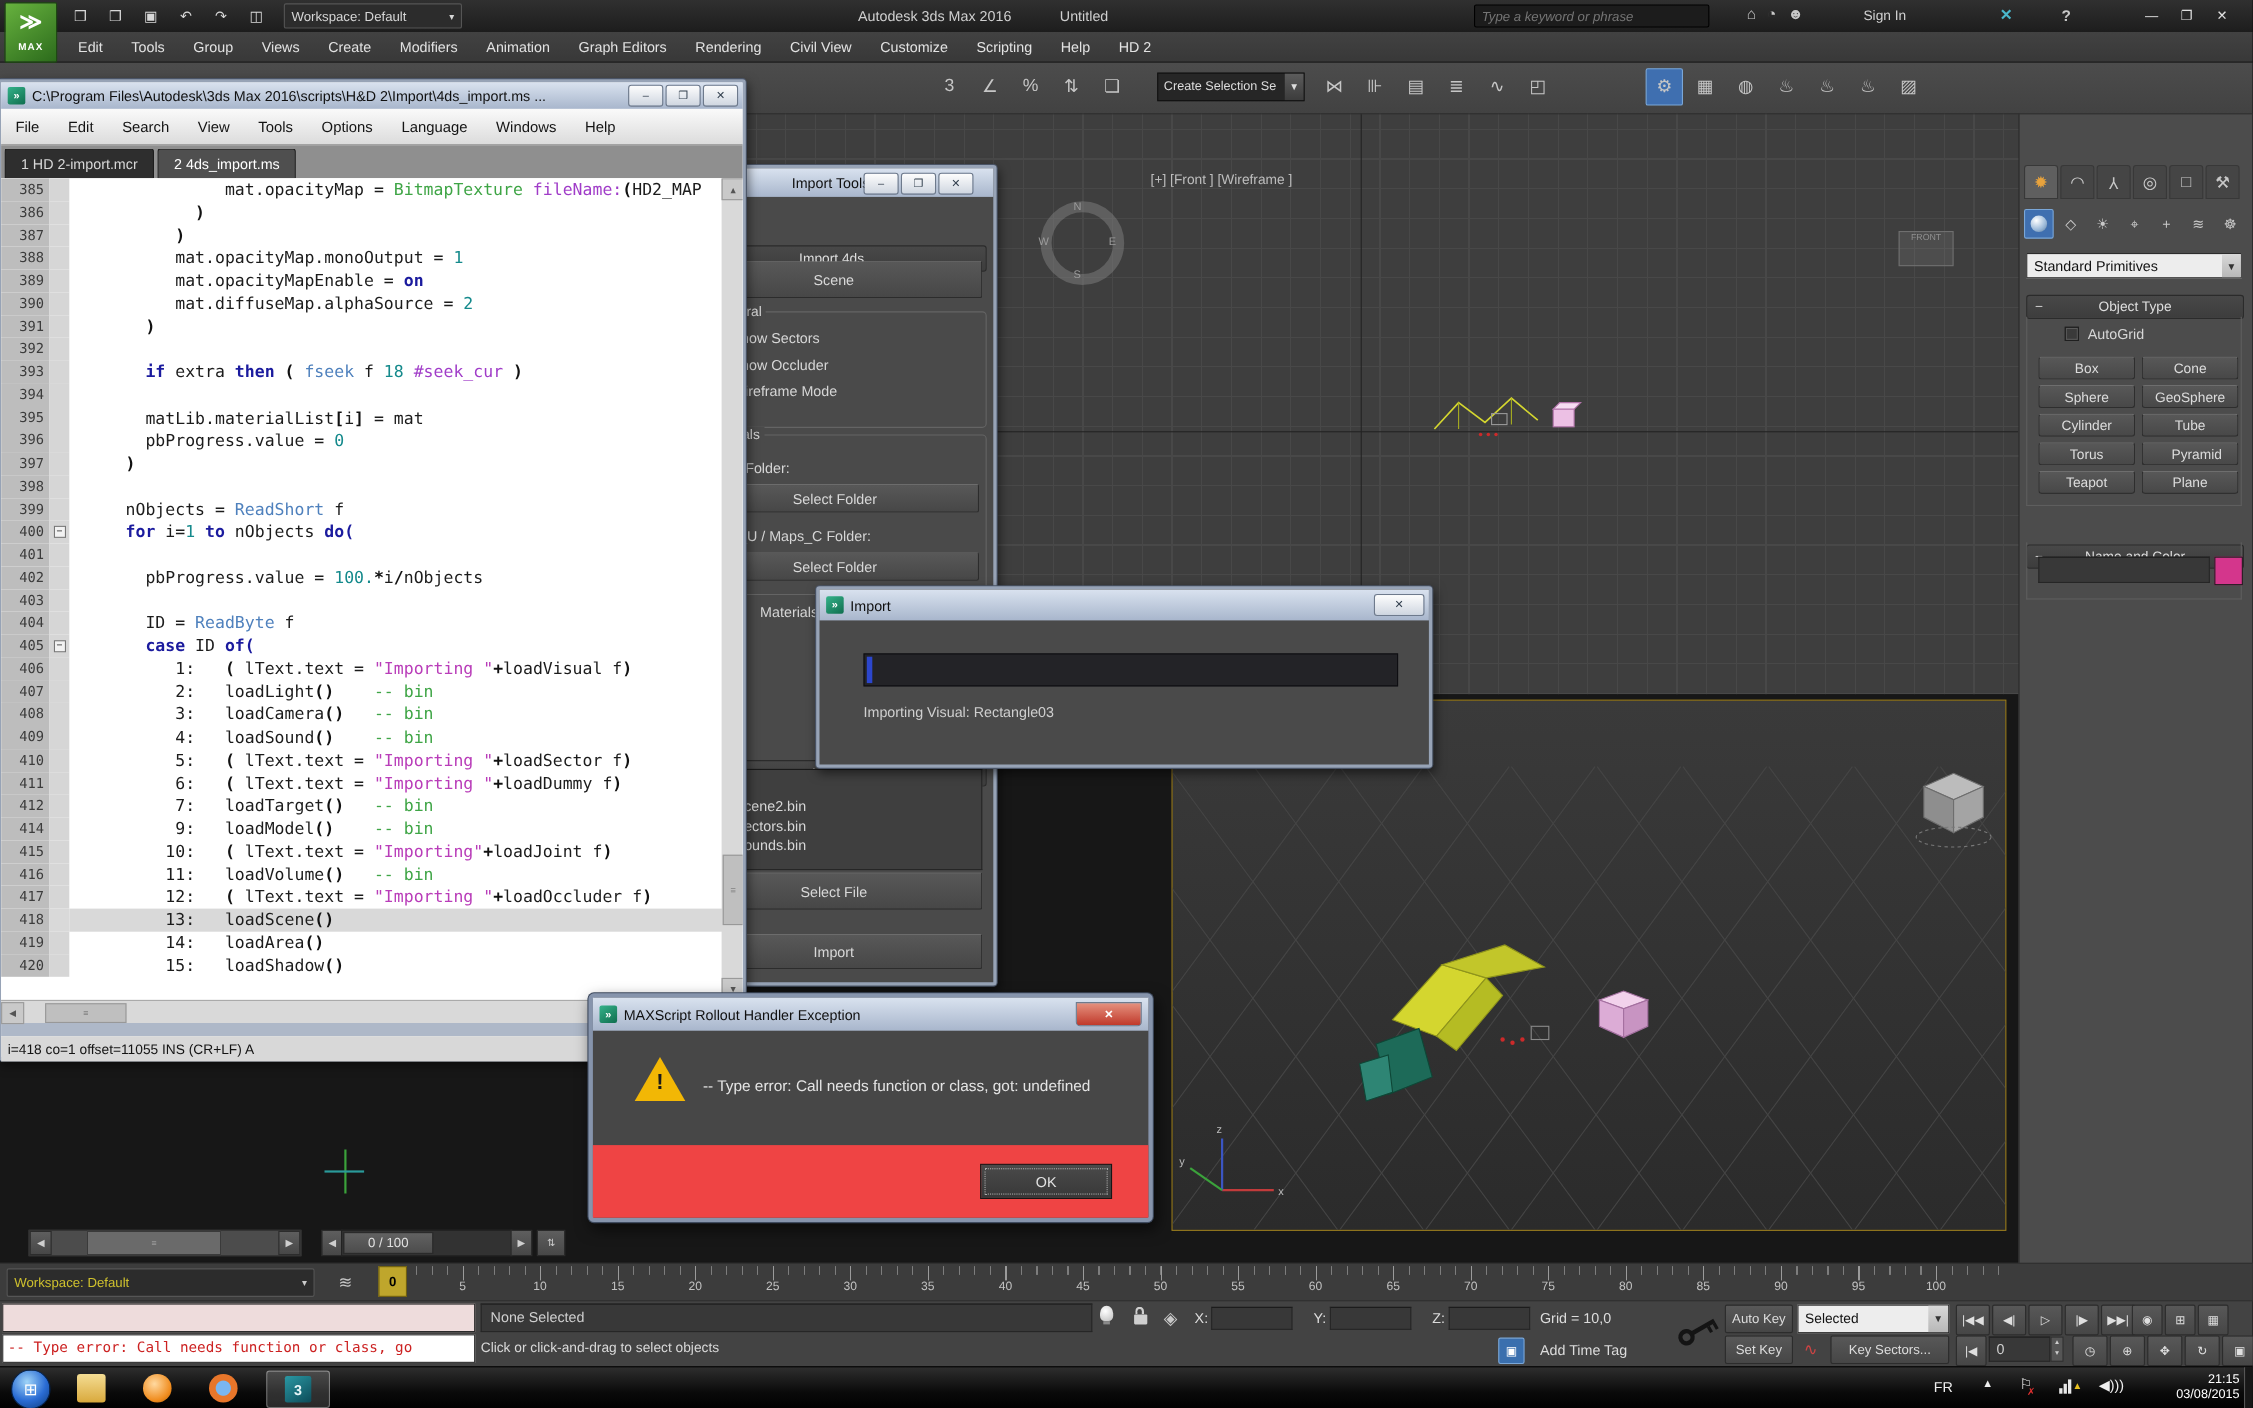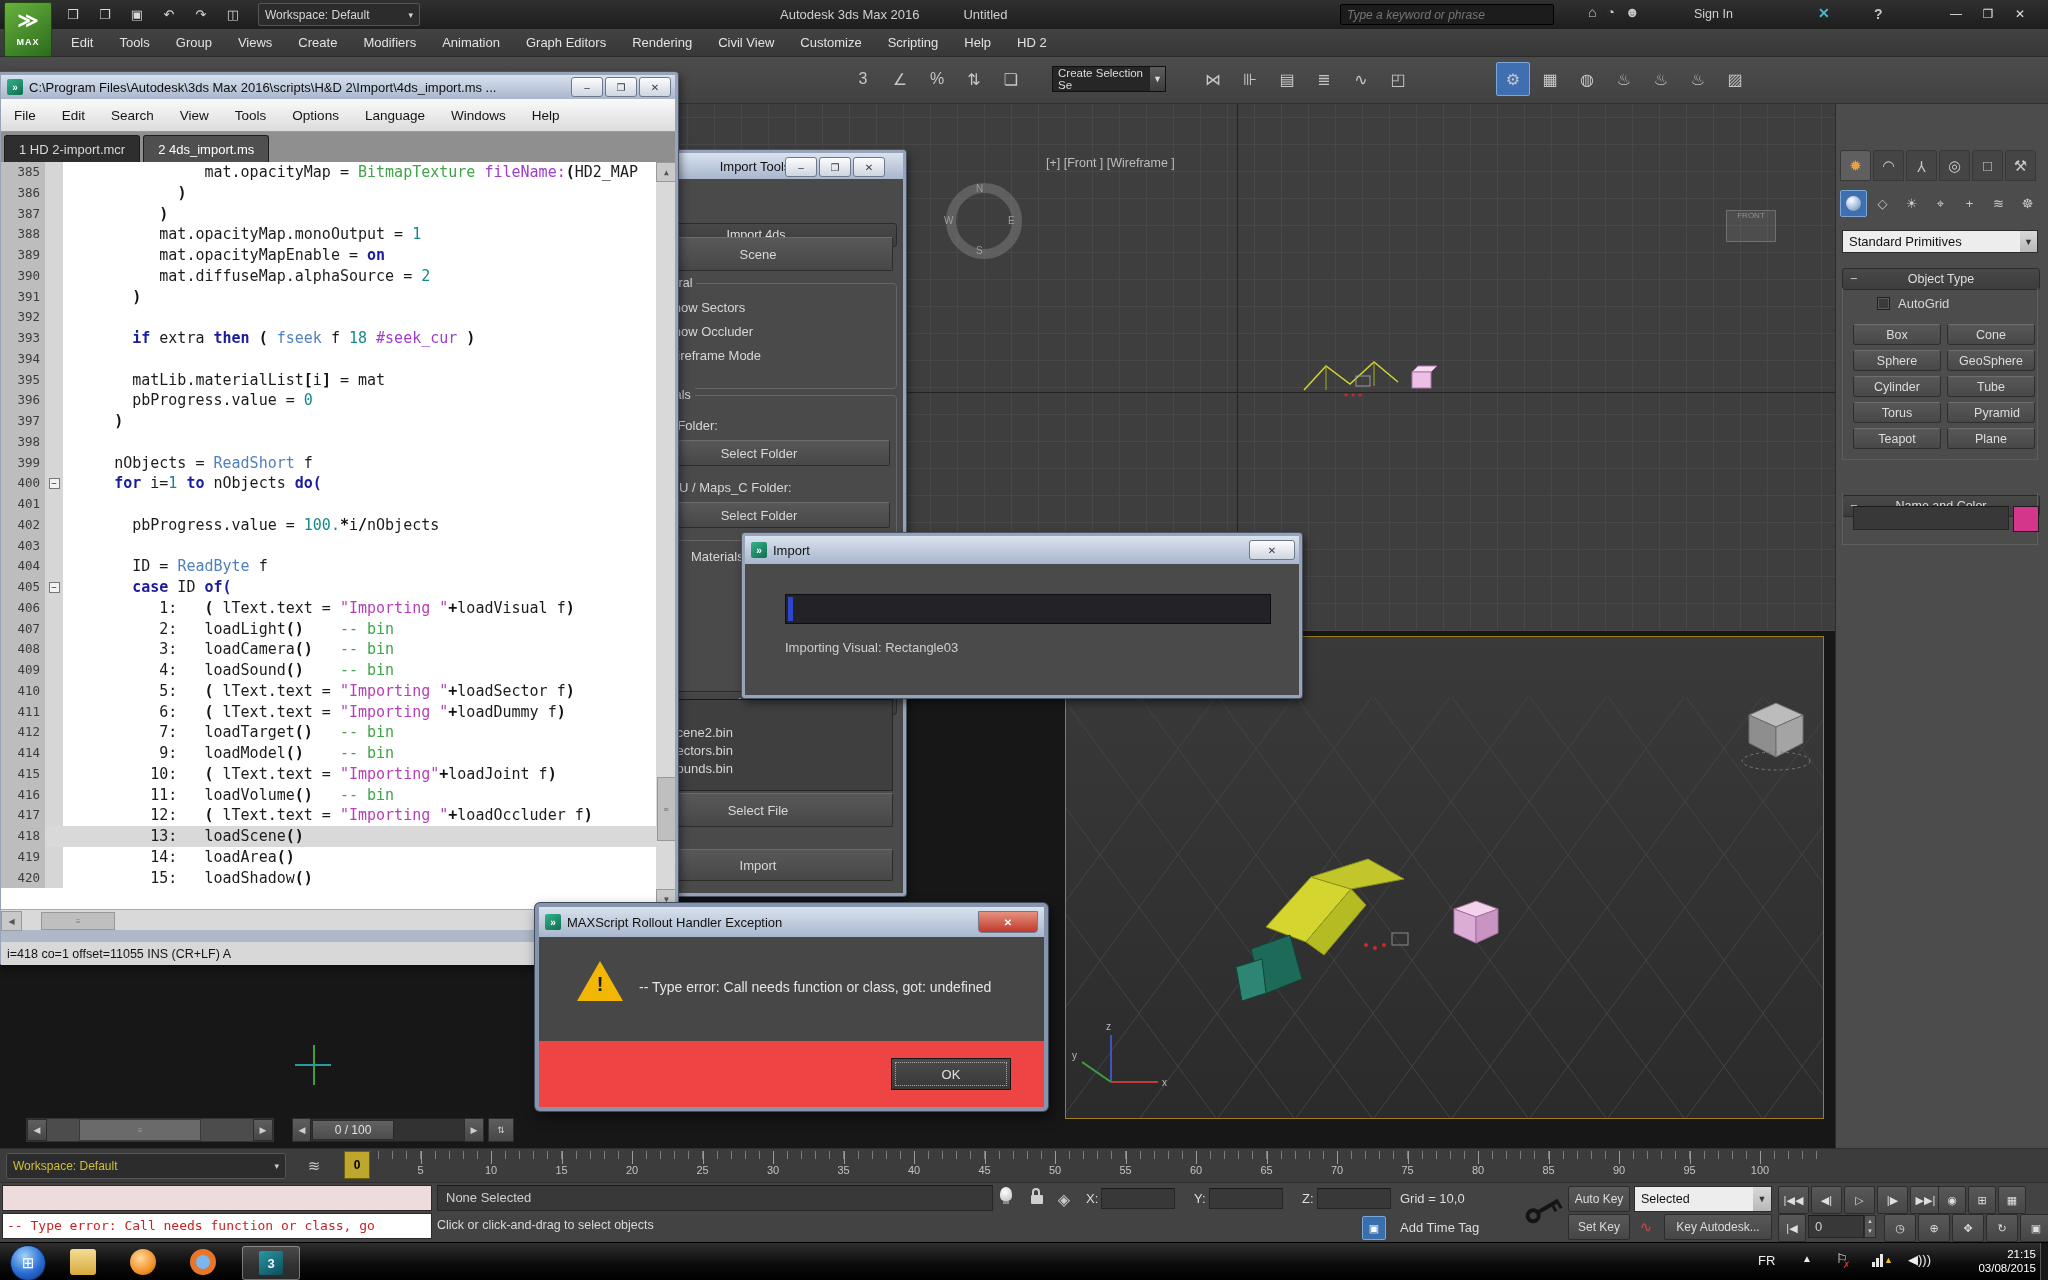--- a/index.html
+++ b/index.html
@@ -27,21 +27,21 @@
   .tico{color:#c8c8c8;font-size:14px;}
   .winctl{width:32px;height:19px;color:#e0e0e0;font-size:12px;}
 
   
   #main-toolbar{left:0;top:57px;width:2048px;height:46px;background:linear-gradient(#4c4c4c,#424242);
            border-bottom:1px solid #303030;z-index:3;}
   .tbgroup{position:absolute;top:5px;display:flex;gap:3px;}
   .ticon{width:34px;height:34px;display:flex;align-items:center;justify-content:center;color:#c6c6c6;
          font-size:16px;border-radius:2px;}
   .ticon.hl{background:#3f6fb0;border:1px solid #7aa7d8;box-sizing:border-box;}
-  #selset-dd{left:1052px;top:9px;width:114px;height:26px;background:#262626;border:1px solid #111;
+  #selset-dd{left:1052px;top:9px;width:134px;height:26px;background:#262626;border:1px solid #111;
          color:#dcdcdc;font-size:11.5px;display:flex;align-items:center;padding-left:5px;box-sizing:border-box;}
   #selset-dd .arrowbox{margin-left:auto;width:17px;height:24px;background:linear-gradient(#5c5c5c,#3c3c3c);
          display:flex;align-items:center;justify-content:center;font-size:9px;}
 
   
   #canvas{left:0;top:103px;width:1835px;height:1044px;background:#171717;z-index:1;}
   #front-grid{position:absolute;left:660px;top:0;width:1175px;height:528px;background-color:#3e3e3e;
       background-image:repeating-linear-gradient(0deg,#484848 0 1px,transparent 1px 27px),
                        repeating-linear-gradient(90deg,#484848 0 1px,transparent 1px 27px);}
   .originline{position:absolute;background:#232323;}
@@ -446,21 +446,21 @@
         <div style="position:absolute;left:34px;top:17px;width:3px;height:6px;background:#141414;"></div>
       </div>
     </div>
     <div class="sbtn abs" style="left:1568px;top:3px;width:62px;height:26px;">Auto Key</div>
     <div class="sbtn abs" style="left:1568px;top:31px;width:62px;height:26px;">Set Key</div>
     <div id="selected-dd" class="abs" style="left:1634px;top:3px;width:138px;height:26px;">
       <span>Selected</span>
         <span class="arrowbox">▼</span>
     </div>
     <div class="abs ctr" style="left:1634px;top:31px;width:24px;height:26px;color:#cc4444;font-size:15px;">∿</div>
-    <div class="sbtn abs" style="left:1664px;top:31px;width:108px;height:26px;">Key Autodesk...</div>
+    <div class="sbtn abs" style="left:1664px;top:31px;width:108px;height:26px;">Key Sectors...</div>
 
     <div id="playback" class="abs flex" style="left:1778px;top:3px;gap:2px;">
         <div class="pbico">|◀◀</div>
         <div class="pbico">◀|</div>
         <div class="pbico">▷</div>
         <div class="pbico">|▶</div>
         <div class="pbico">▶▶|</div>
       </div>
     <div id="anim-icons" class="abs flex" style="left:1938px;top:3px;gap:2px;">
         <div class="pbico" style="width: 26px;">◉</div>

